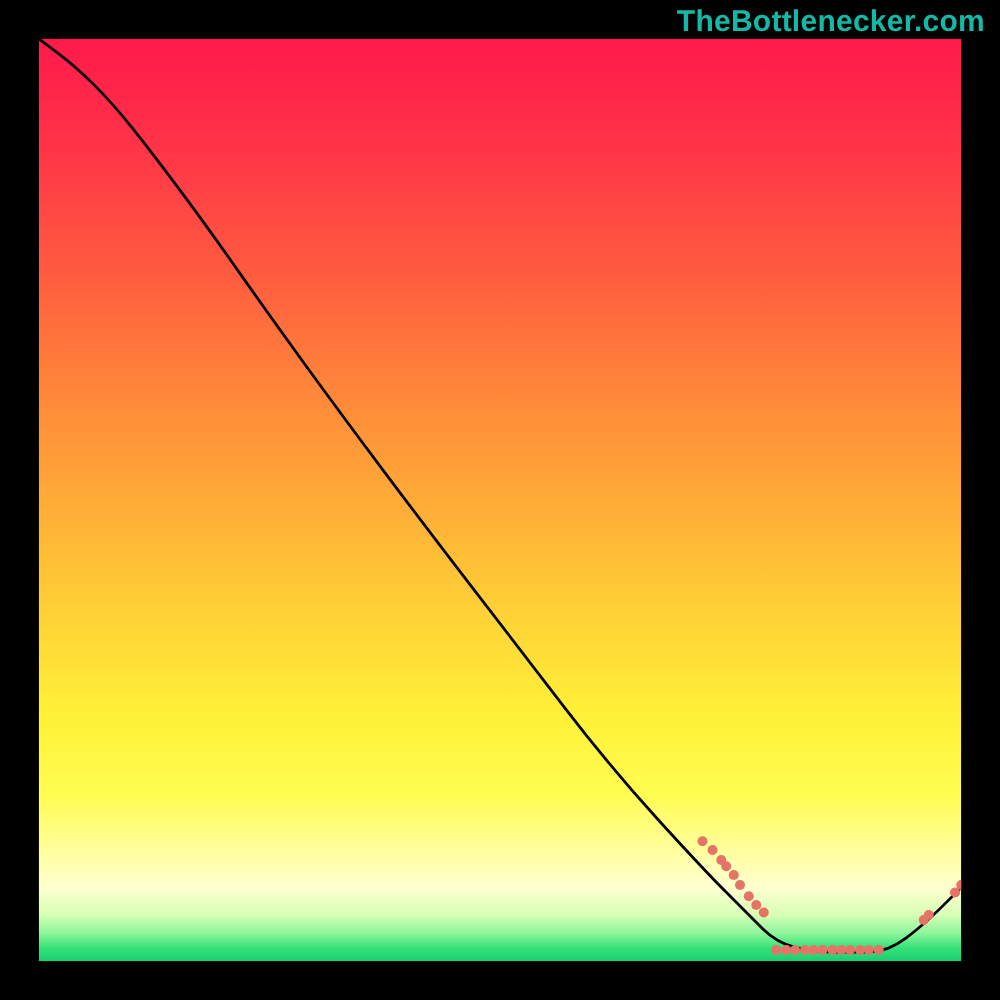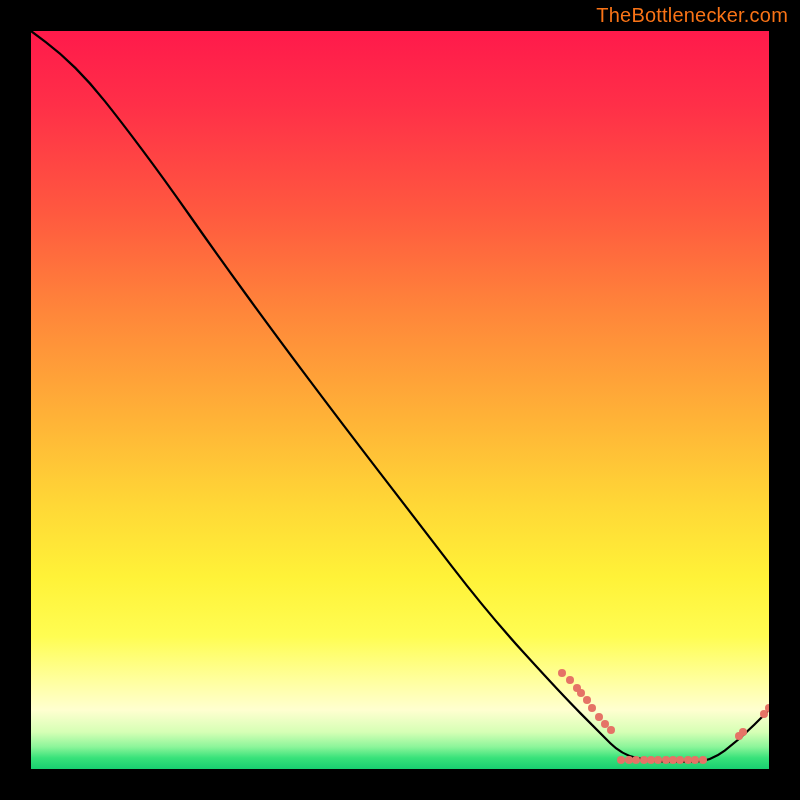--- a/index.html
+++ b/index.html
@@ -14,23 +14,23 @@
   .frame {
     position: relative;
     width: 800px;
     height: 800px;
     background: #000;
   }
   .watermark {
     position: absolute;
     top: 4px;
     right: 12px;
-    color: #f97316;
-    font-size: 20px;
-    font-weight: 400;
+    color: #14b8a6;
+    font-size: 24px;
+    font-weight: 700;
     letter-spacing: 0.2px;
     z-index: 20;
   }
   .plot-area {
     position: absolute;
     left: 31px;
     top: 31px;
     width: 738px;
     height: 738px;
     overflow: hidden;

